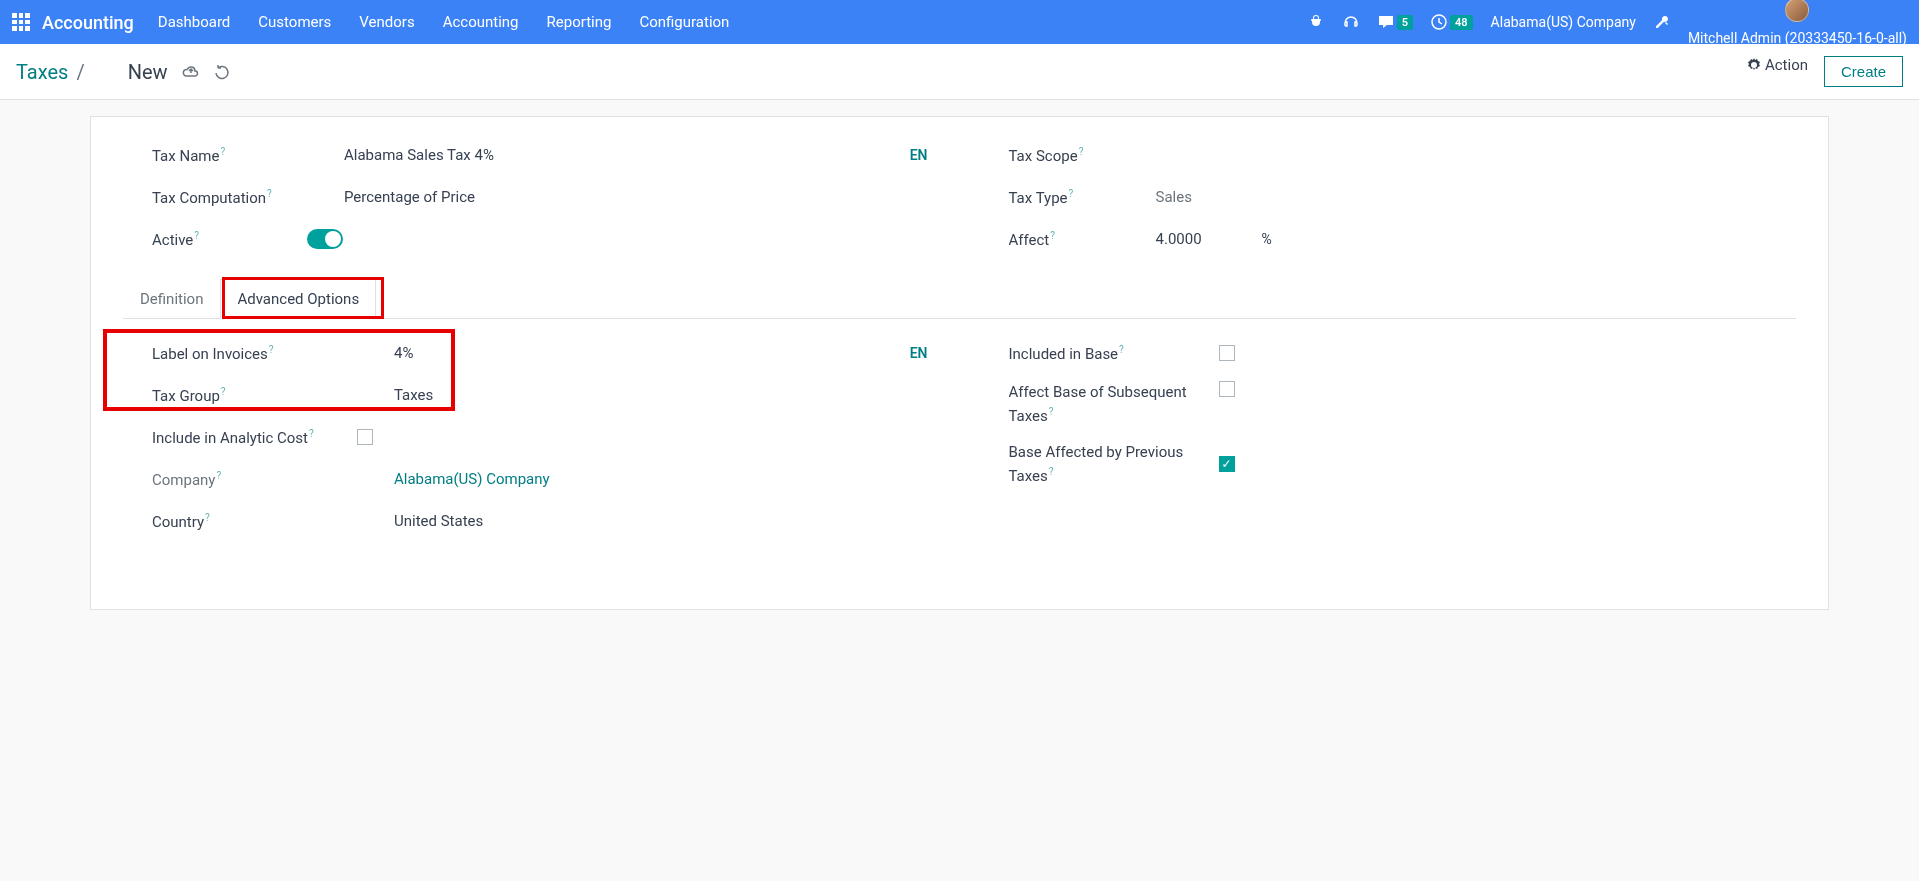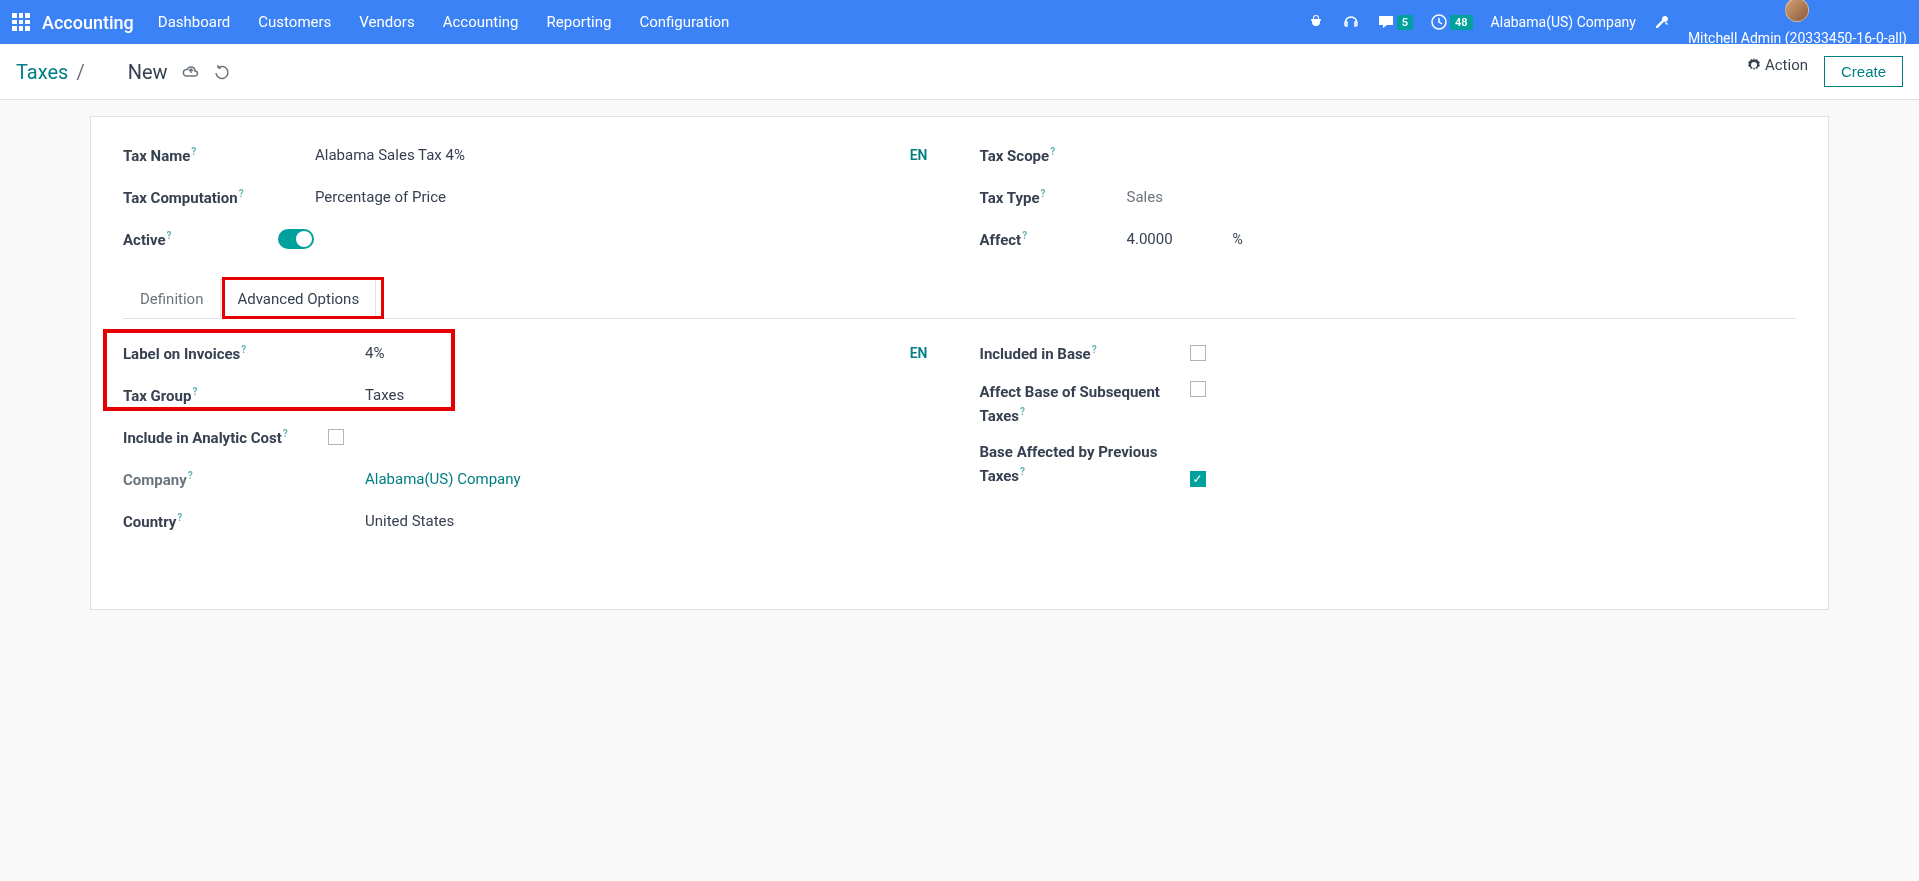--- a/index.html
+++ b/index.html
@@ -30,21 +30,21 @@
 .action-btn { color: #374151; cursor: pointer; font-size: 15px; display: flex; align-items: center; gap: 4px; }
 .create-btn { border: 1px solid #017E84; color: #017E84; background: #fff; padding: 6px 16px; font-size: 15px; cursor: pointer; font-weight: 500; }
 
 
 .sheet-wrapper { padding: 16px 90px; }
 .sheet { background: #fff; border: 1px solid #dee2e6; padding: 24px 32px 48px; }
 
 .form-grid { display: grid; grid-template-columns: 1fr 1fr; gap: 0 40px; margin-bottom: 12px; }
 .form-col { }
 .field-row { display: flex; align-items: center; margin-bottom: 14px; min-height: 28px; }
-.field-label { width: 155px; font-size: 15px; color: #374151; font-weight: 700; position: relative; flex-shrink: 0; }
+.field-label { width: 155px; font-size: 15px; color: #374151; font-weight: 400; position: relative; flex-shrink: 0; margin-left: 29px; }
 .help { color: #66b3b3; font-size: 10px; vertical-align: super; margin-left: 1px; cursor: help; }
 .field-value { font-size: 15px; color: #374151; flex: 1; margin-left: 37px; }
 .field-value.muted { color: #6c757d; }
 .lang-btn { color: #017E84; font-weight: 600; font-size: 14px; cursor: pointer; margin-left: auto; padding-right: 12px; }
 .link-val { color: #017E84; cursor: pointer; }
 
 
 .toggle { width: 36px; height: 20px; background: #00A09D; border-radius: 10px; position: relative; cursor: pointer; }
 .toggle::after { content: ""; position: absolute; right: 2px; top: 2px; width: 16px; height: 16px; background: #fff; border-radius: 50%; }
 
@@ -234,21 +234,21 @@
 
       <div class="form-col">
         <div class="field-row">
           <div class="field-label" style="width:210px"><span>Included in Base</span><span class="help">?</span></div>
           <div class="chk"></div>
         </div>
         <div class="field-row" style="align-items:flex-start;">
           <div class="field-label" style="width:210px; line-height:1.5;"><span>Affect Base of Subsequent Taxes</span><span class="help">?</span></div>
           <div class="chk"></div>
         </div>
-        <div class="field-row" style="align-items:flex-end;">
+        <div class="field-row" style="align-items:center;">
           <div class="field-label" style="width:210px; line-height:1.5;"><span>Base Affected by Previous Taxes</span><span class="help">?</span></div>
           <div class="chk checked">✓</div>
         </div>
       </div>
     </div>
 
   </div>
 </div>
 
 </body></html>

